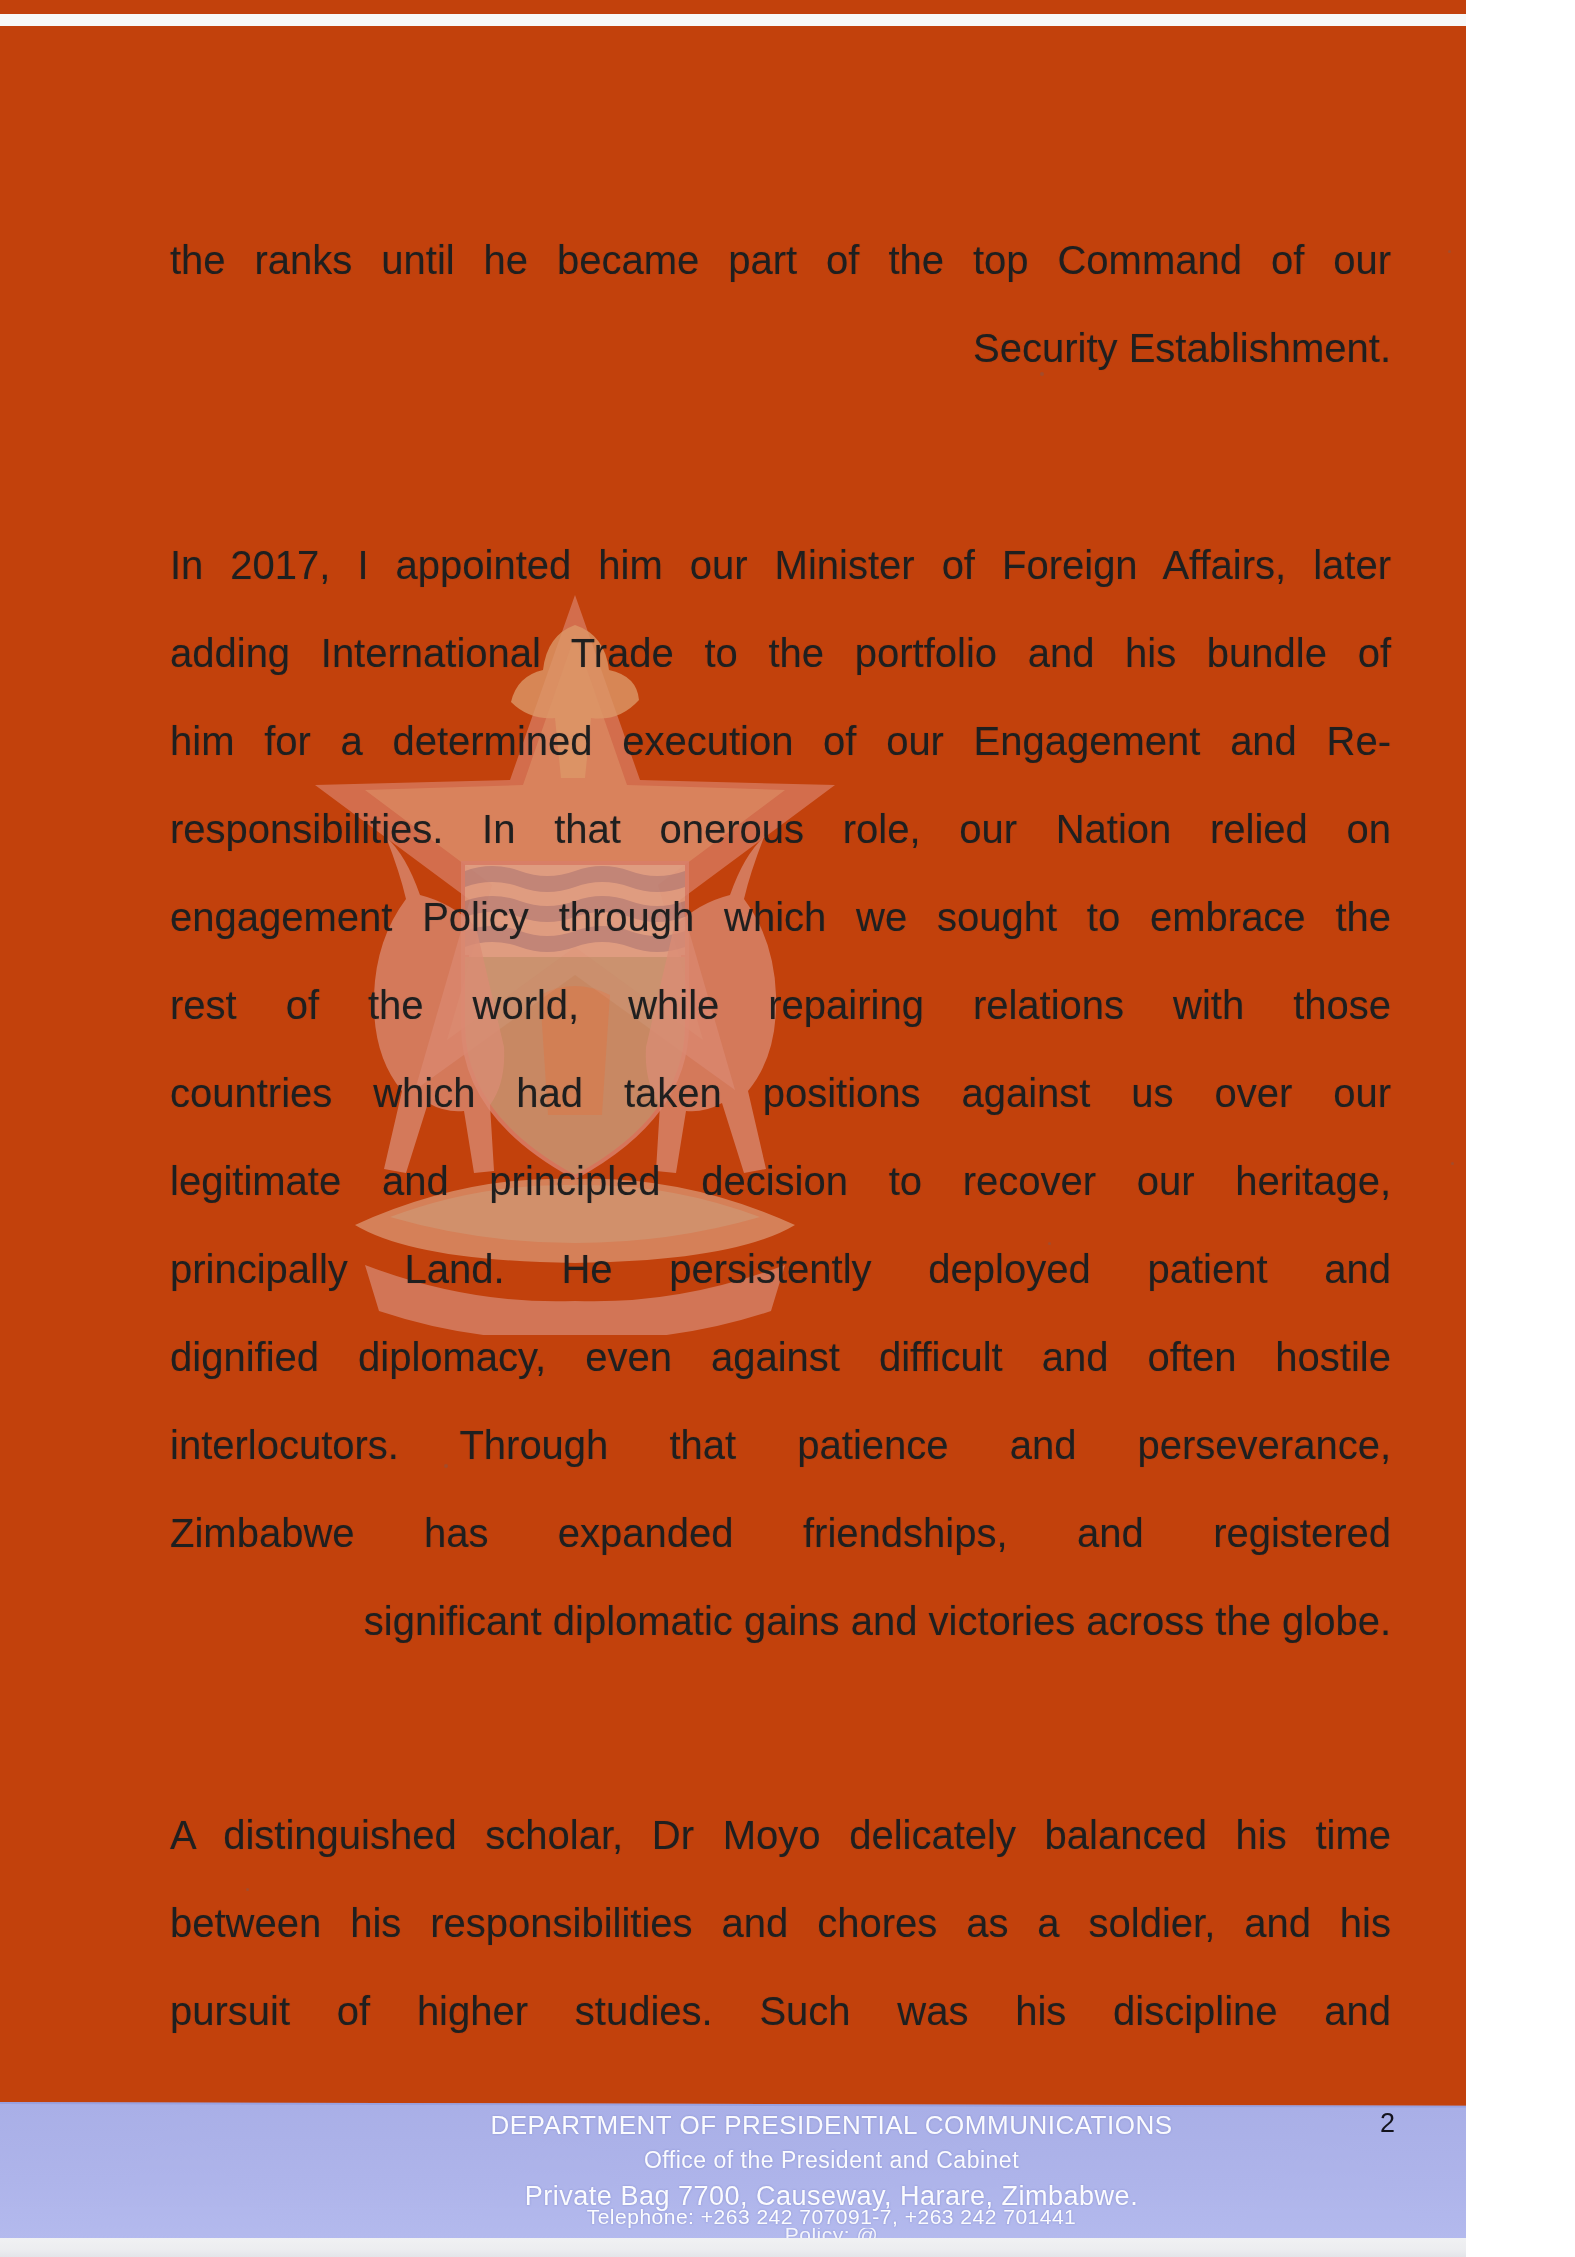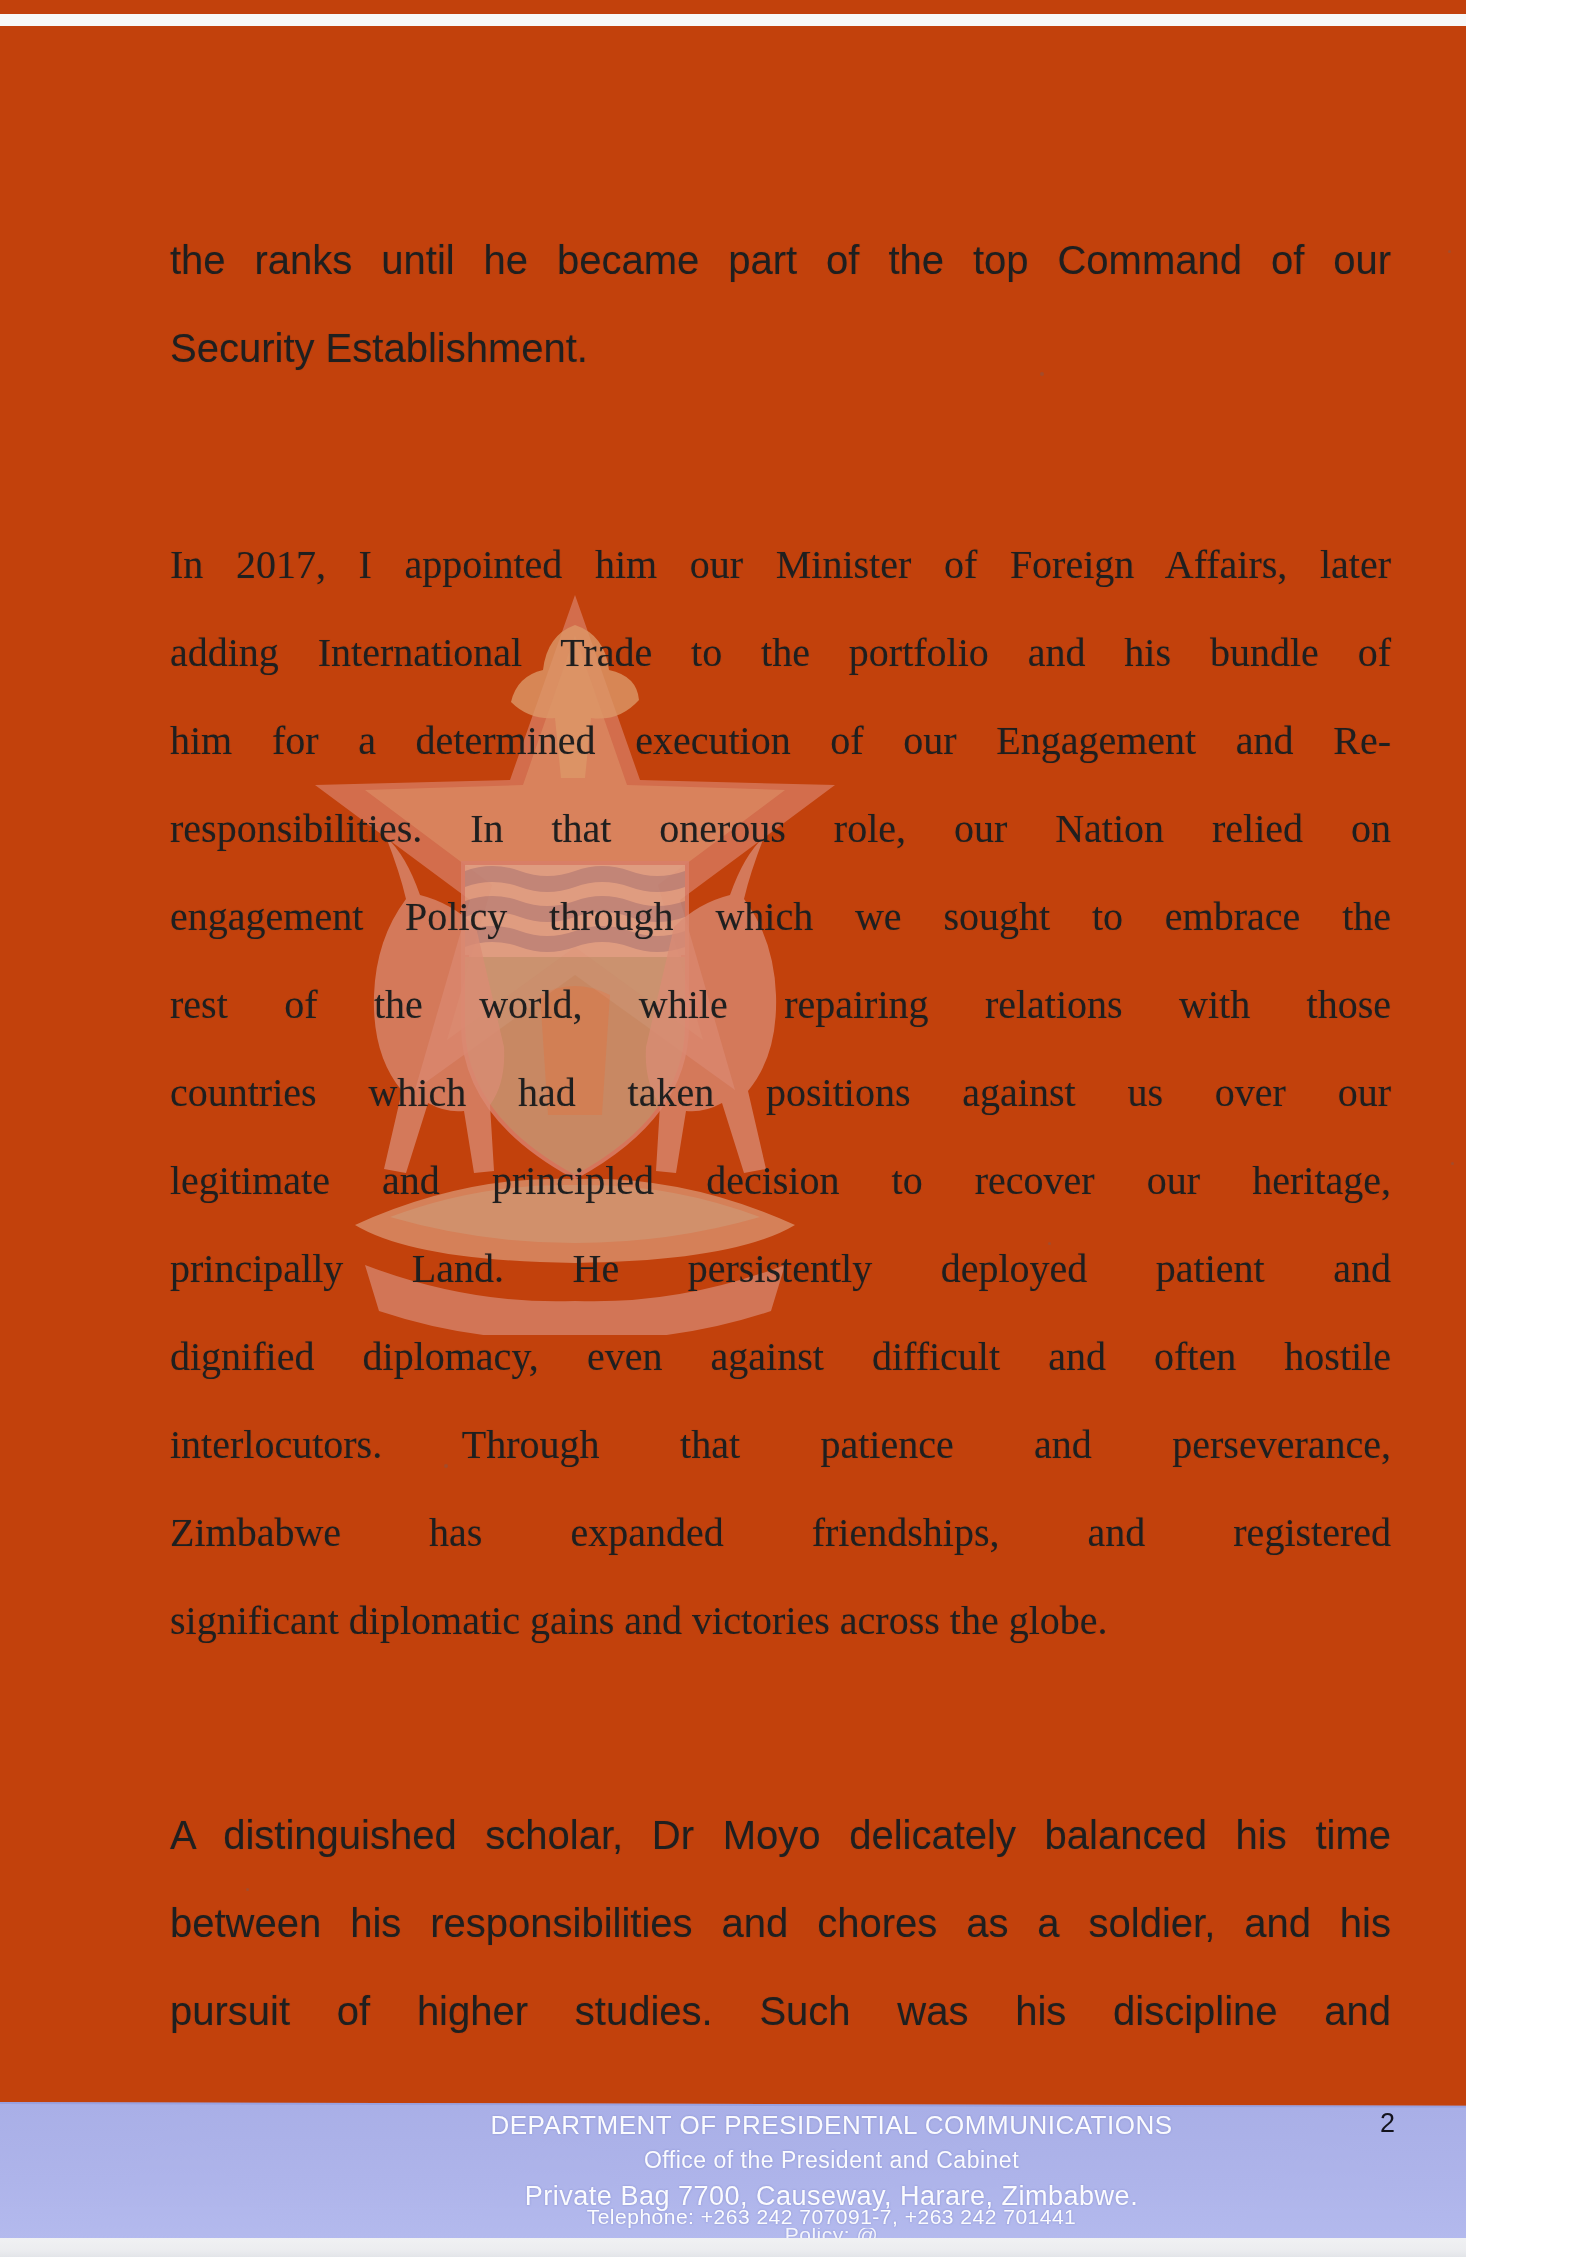--- a/index.html
+++ b/index.html
@@ -19,24 +19,24 @@
     opacity:0.5;pointer-events:none;
   }
   
   .textblock{
     position:absolute;left:170px;top:0;width:1221px;
     color:#1f1f1f;font-size:40px;line-height:88px;
     text-shadow:0 0 1px rgba(40,40,40,0.35);
   }
   .para{margin:0;}
   .para.p1{margin-top:216px;}
-  .para.p2{margin-top:129px;font-family:Liberation Serif, serif;}
+  .para.p2{margin-top:129px;}
   .para.p3{margin-top:126px;}
   .line{text-align:justify;text-align-last:justify;white-space:normal;}
-  .line.nl{text-align:left;text-align-last:auto;}
+  .line.nl{text-align:right;text-align-last:auto;}
   
   .footer-band{
     position:absolute;left:-10px;top:2102px;width:1600px;height:138px;
     background:linear-gradient(180deg,#a9afe7 0%,#aeb4ea 55%,#b4baee 100%);
     border-top:2px solid rgba(130,140,215,0.55);
     transform:rotate(0.15deg);transform-origin:left top;
   }
   .ft{
     position:absolute;left:0;width:1575px;text-align:center;
     color:rgba(255,255,255,0.96);

